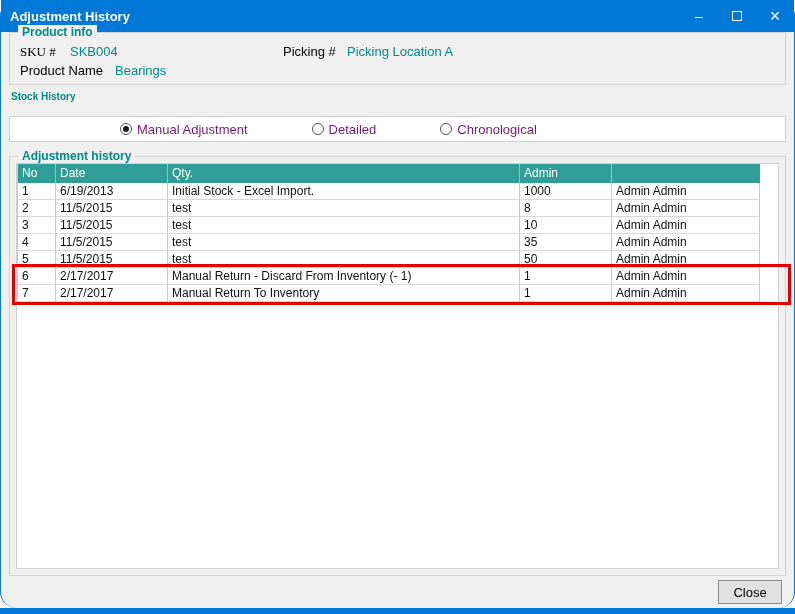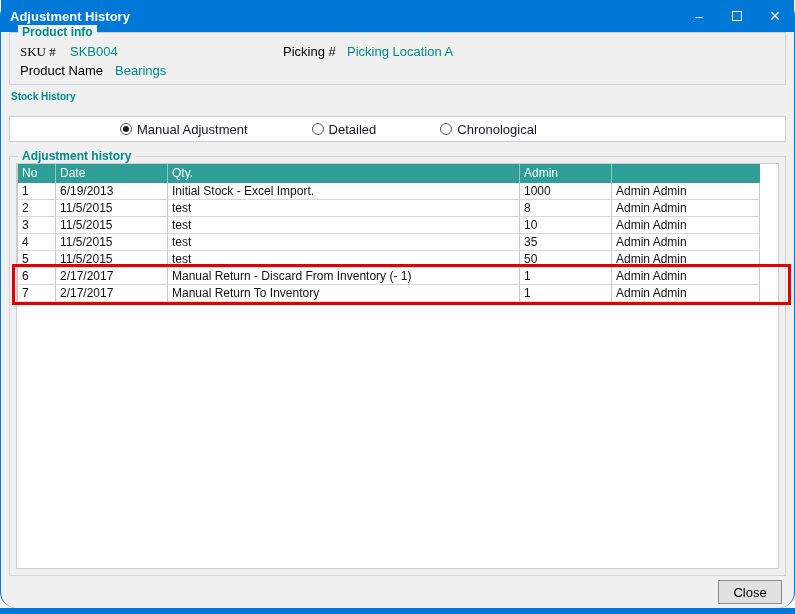--- a/index.html
+++ b/index.html
@@ -56,21 +56,21 @@
   .w-pick{width:64px;}
   .w-pname{width:95px;}
 
   .section-label{
     color:var(--teal-text);font-weight:bold;font-size:10px;
     margin:6px 8px 3px 10px;
   }
   #stock-panel{
     margin:14px 8px;height:26px;background:#fff;border:1px solid #cfcfcf;
     display:flex;align-items:center;padding-left:110px;gap:64px;
-    font-size:13px;color:#0f172a;
+    font-size:13px;color:#701a75;
   }
   .radio-item{display:flex;align-items:center;gap:5px;cursor:default;white-space:nowrap;}
   .radio{
     width:12px;height:12px;border-radius:50%;border:1px solid #555;
     background:#fff;position:relative;flex:none;
   }
   .radio.checked::after{
     content:"";position:absolute;left:2px;top:2px;right:2px;bottom:2px;
     border-radius:50%;background:#1a1a1a;
   }

